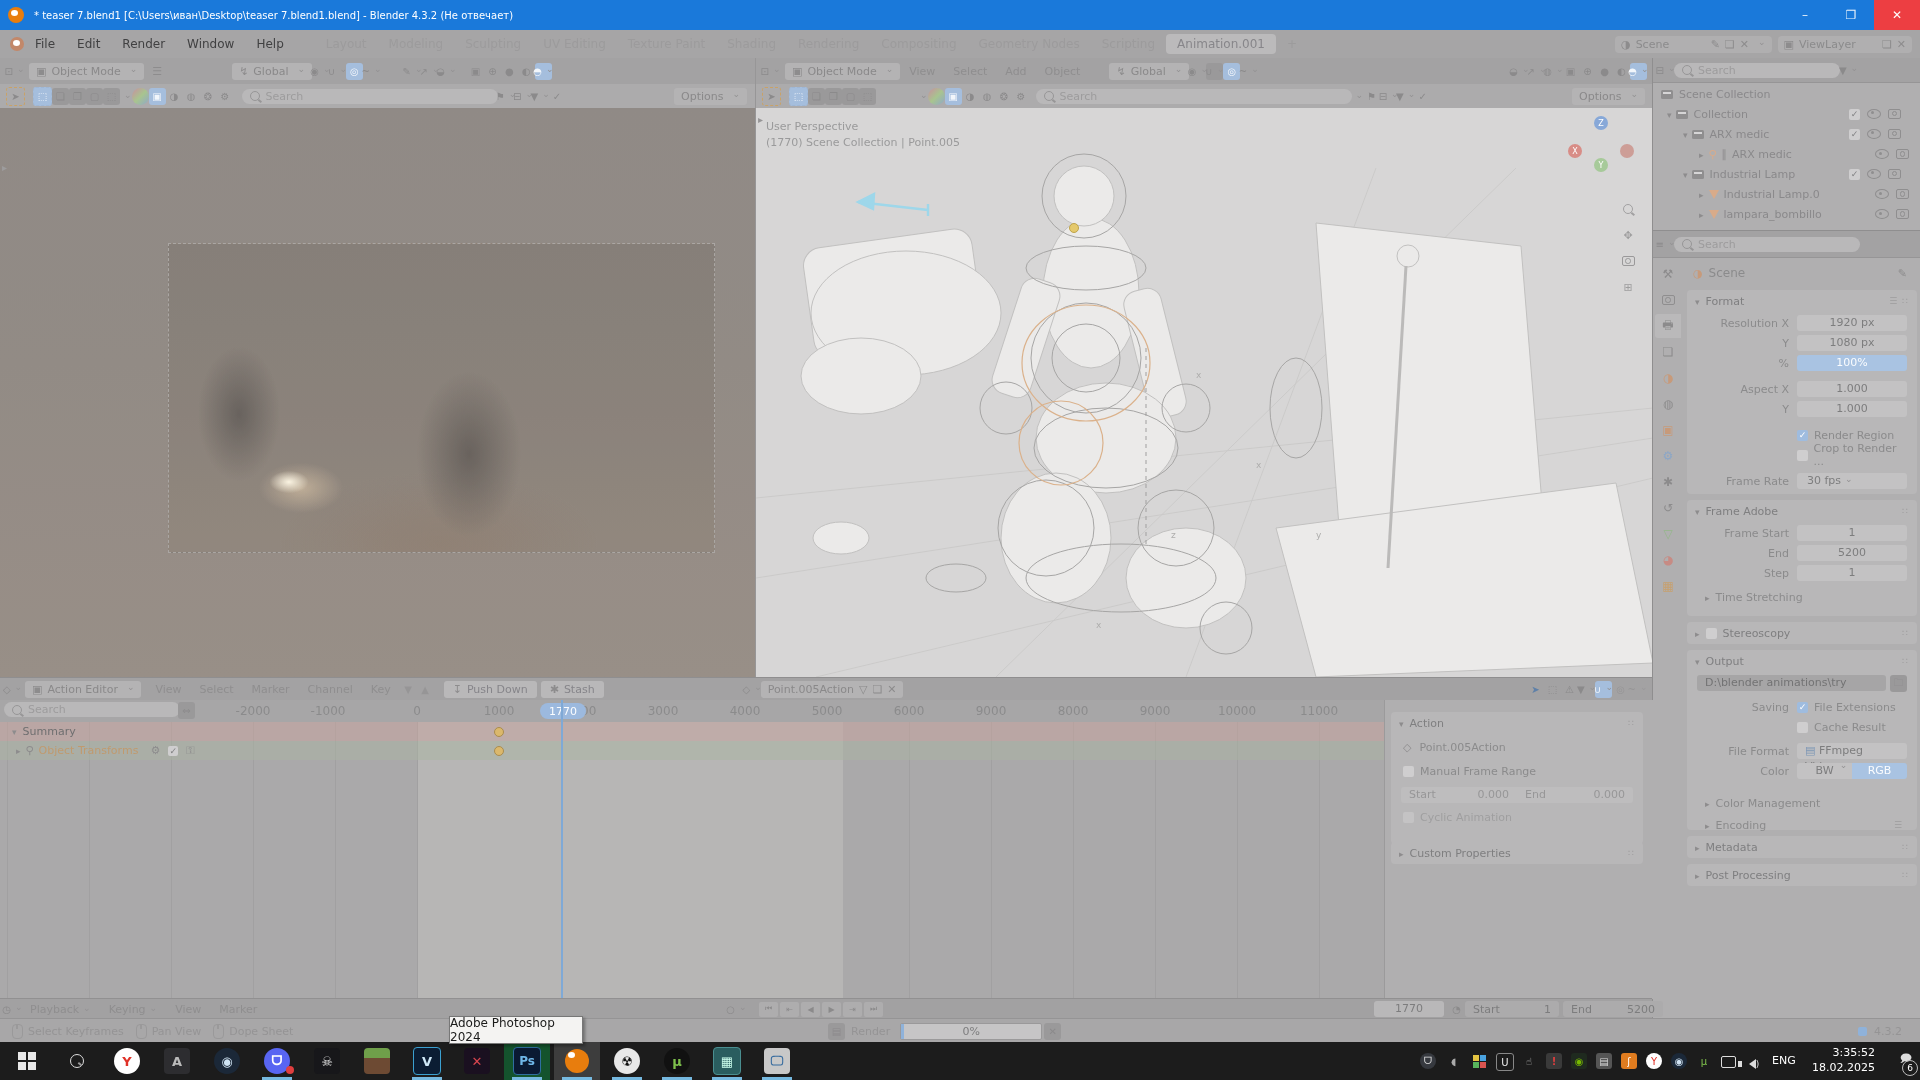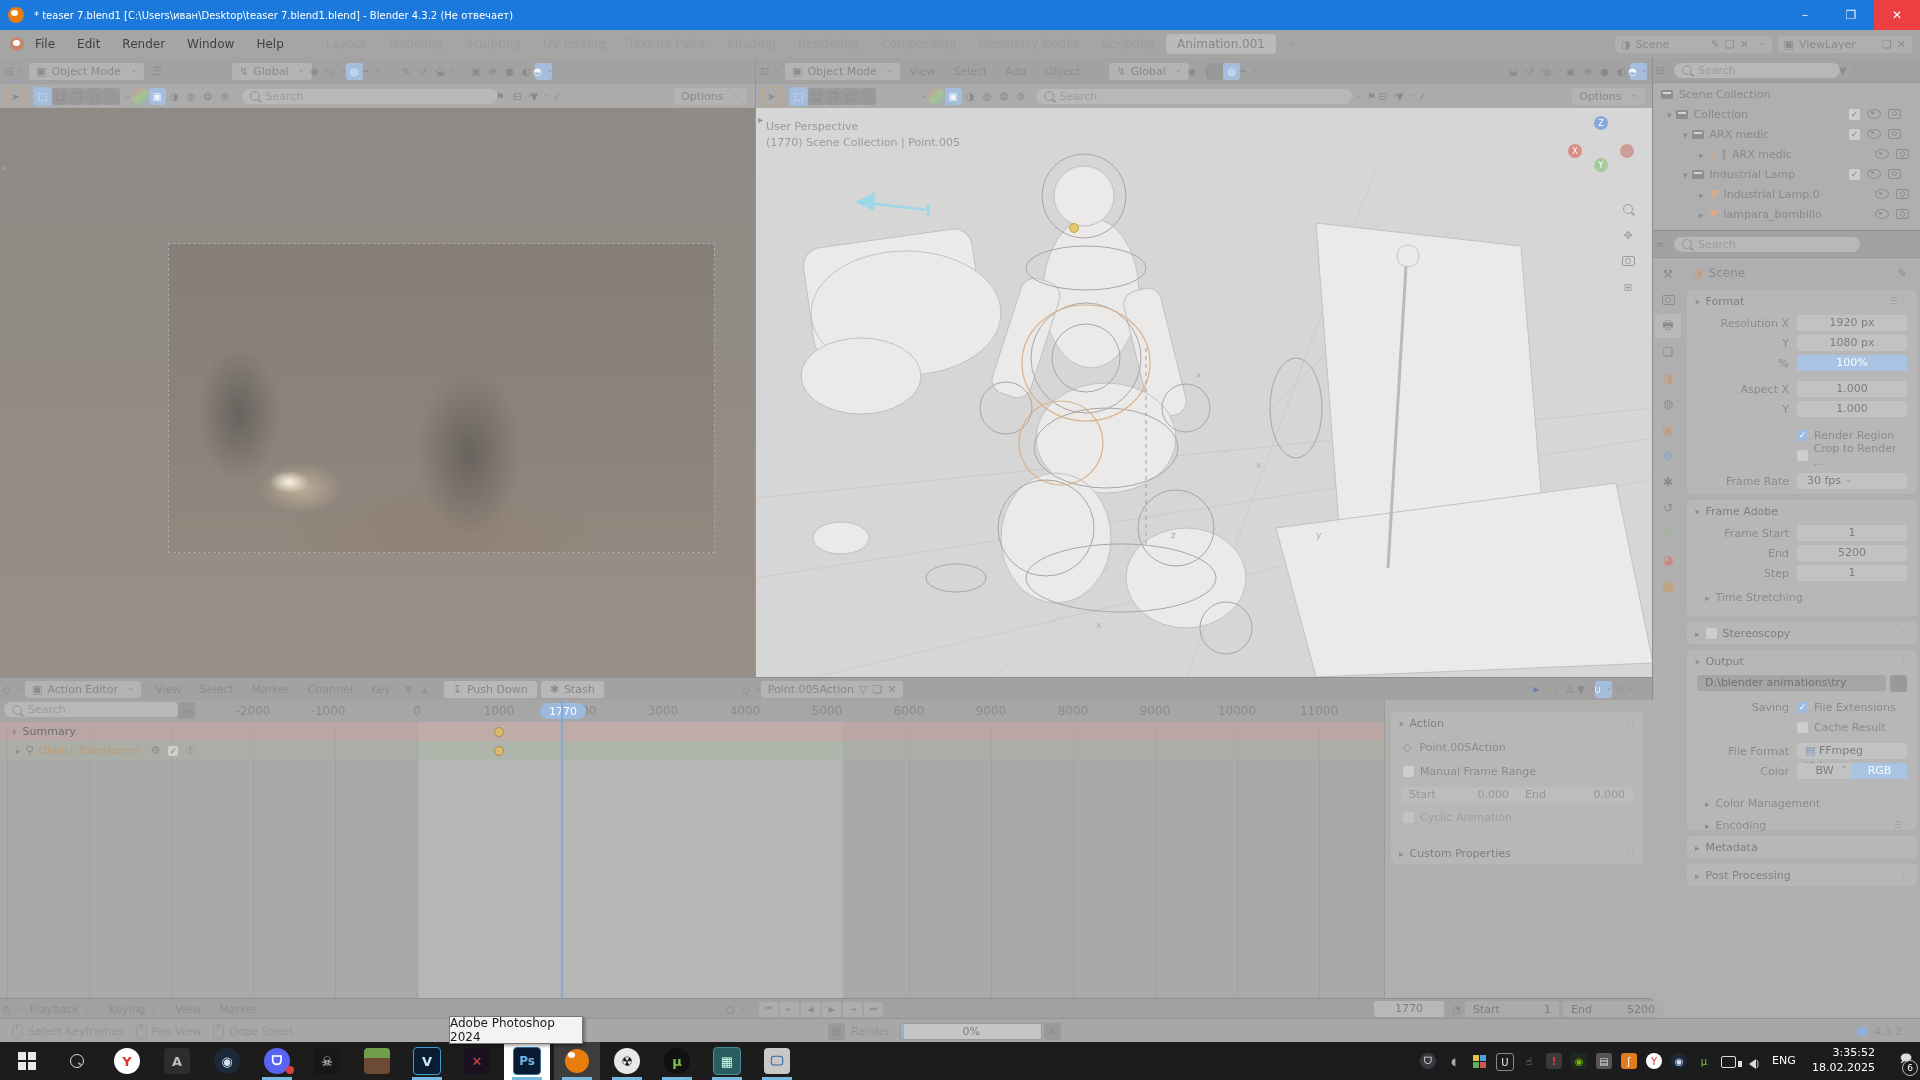--- a/index.html
+++ b/index.html
@@ -101,21 +101,21 @@
   .mouse::after{content:"";position:absolute;left:3px;top:-1px;width:2px;height:5px;background:#9a999a;}
   .prog{width:140px;height:15px;background:#c6c5c6;border:1px solid #9a999a;border-radius:2px;position:relative;text-align:center;line-height:15px;color:#7d7d7e;}
   .prog::before{content:"";position:absolute;left:0;top:0;width:3px;height:100%;background:#8fb2da;}
   
   .tooltip{left:449px;top:1016px;width:132px;height:26px;background:#f4f3f2;border:1px solid #777;
      color:#1a1a1a;font-size:12px;display:flex;align-items:center;justify-content:center;z-index:60;box-shadow:2px 2px 3px rgba(0,0,0,.35);}
   
   .taskbar{left:0;top:1042px;width:1920px;height:38px;background:#1c1c1c;display:flex;align-items:center;z-index:50;}
   .tcell{position:absolute;top:0;width:46px;height:38px;display:flex;align-items:center;justify-content:center;}
   .tcell.hl{background:#3d3d3d;}
-  .tcell.hv{background:#ffffff;}
+  .tcell.hv{background:#14532d;}
   .runline{position:absolute;bottom:0;left:8px;right:8px;height:3px;background:#76b9e0;}
   .appico{width:26px;height:26px;border-radius:4px;display:flex;align-items:center;justify-content:center;font-weight:bold;font-size:13px;}
   .trayico{position:absolute;top:11px;width:16px;height:16px;border-radius:3px;display:flex;align-items:center;justify-content:center;font-size:10px;color:#ddd;}
   .clock{position:absolute;right:45px;top:3px;text-align:right;color:#fff;font-size:11px;line-height:15px;}
   .winlogo{display:grid;grid-template-columns:8px 8px;grid-template-rows:8px 8px;gap:1.5px;}
   .winlogo span{background:#e8e8e8;}
   .speaker{width:0;height:0;border-top:5px solid transparent;border-bottom:5px solid transparent;border-right:7px solid #ddd;position:relative;}
   .speaker::before{content:"";position:absolute;left:-11px;top:-3px;width:4px;height:6px;background:#ddd;}
   svg text{font-family:"DejaVu Sans",sans-serif;}
 </style>

